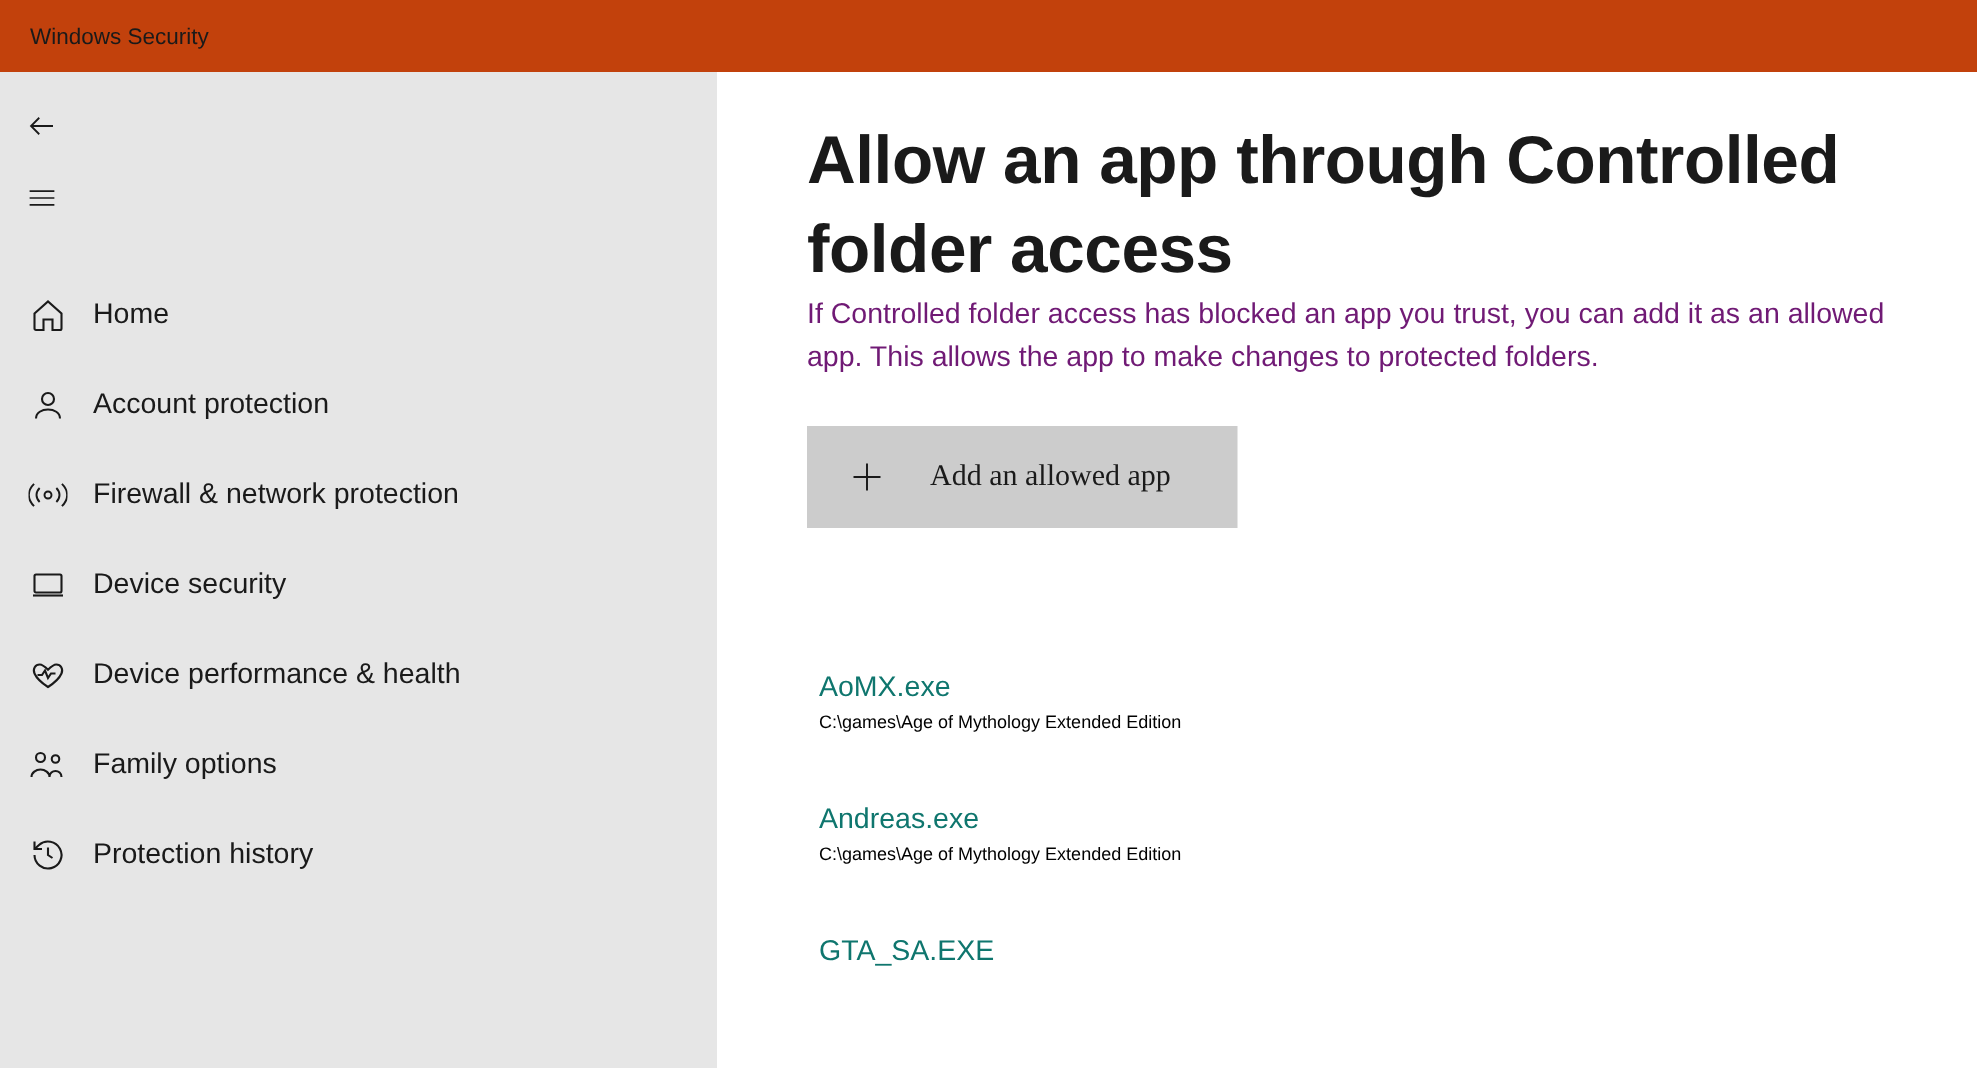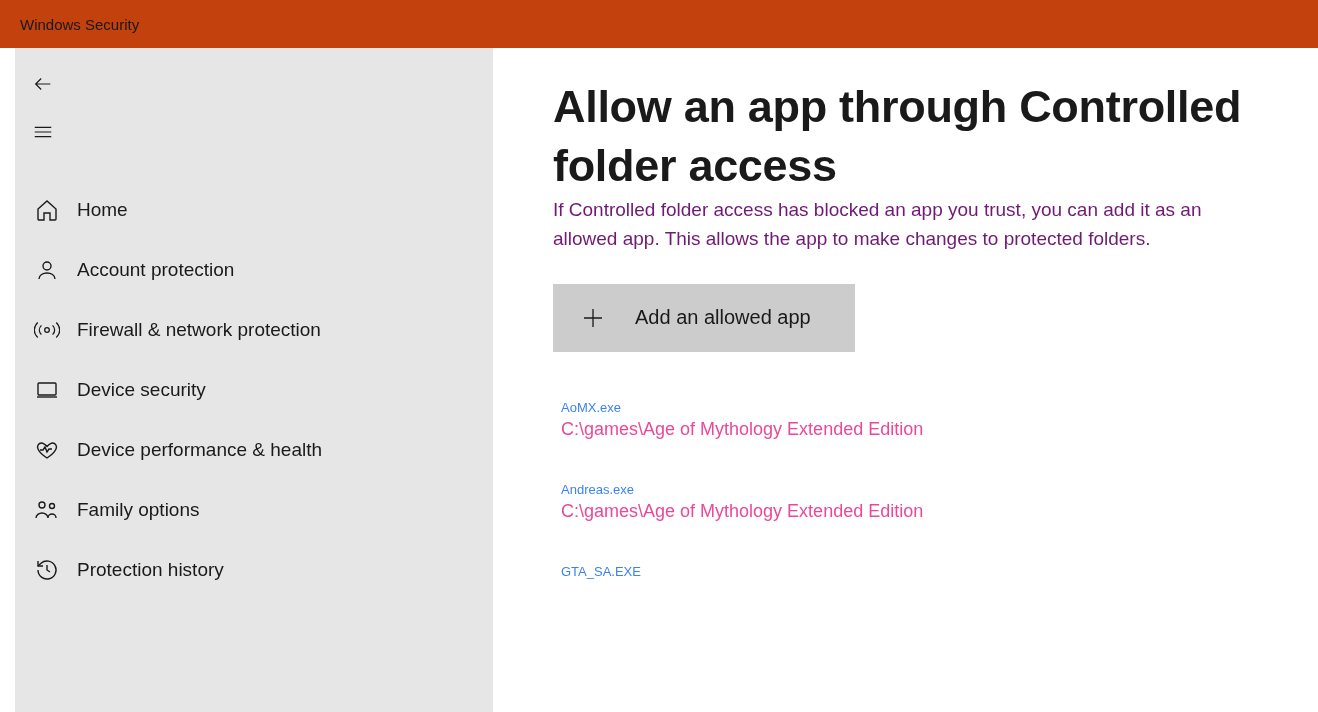--- a/index.html
+++ b/index.html
@@ -21,21 +21,20 @@
     background: #c2410c;
   }
   .app-body {
     display: flex;
     height: calc(712px - 48px);
   }
   .sidebar {
     width: 478px;
     background: #e6e6e6;
     padding-top: 12px;
-    margin-left: 15px;
   }
   .sidebar-top-btn {
     width: 48px;
     height: 48px;
     display: flex;
     align-items: center;
     justify-content: center;
     cursor: pointer;
     margin-left: 4px;
   }
@@ -88,43 +87,44 @@
     margin-bottom: 30px;
   }
   .add-btn {
     display: inline-flex;
     align-items: center;
     background: #cccccc;
     border: none;
     height: 68px;
     padding: 0 44px 0 28px;
     font-size: 20px;
-    font-family: Liberation Sans, sans-serif;
+    font-family: Liberation Serif, serif;
     cursor: pointer;
     color: #1a1a1a;
     margin-bottom: 48px;
   }
   .add-btn .plus {
     width: 24px;
     height: 24px;
     margin-right: 30px;
   }
   .app-list { }
   .app-item {
     margin-bottom: 42px;
     padding-left: 8px;
   }
   .app-name {
-    font-size: 13px;
-    color: #3b82f6;
+    font-size: 19px;
+    color: #0f766e;
     margin-bottom: 4px;
+    margin-top: 48px;
   }
   .app-path {
-    font-size: 18px;
-    color: #ec4899;
+    font-size: 12px;
+    color: #000000;
   }
   svg { display: block; }
 </style>
 </head>
 <body>
 
 <div class="titlebar">
   <span>Windows Security</span>
 </div>
 

